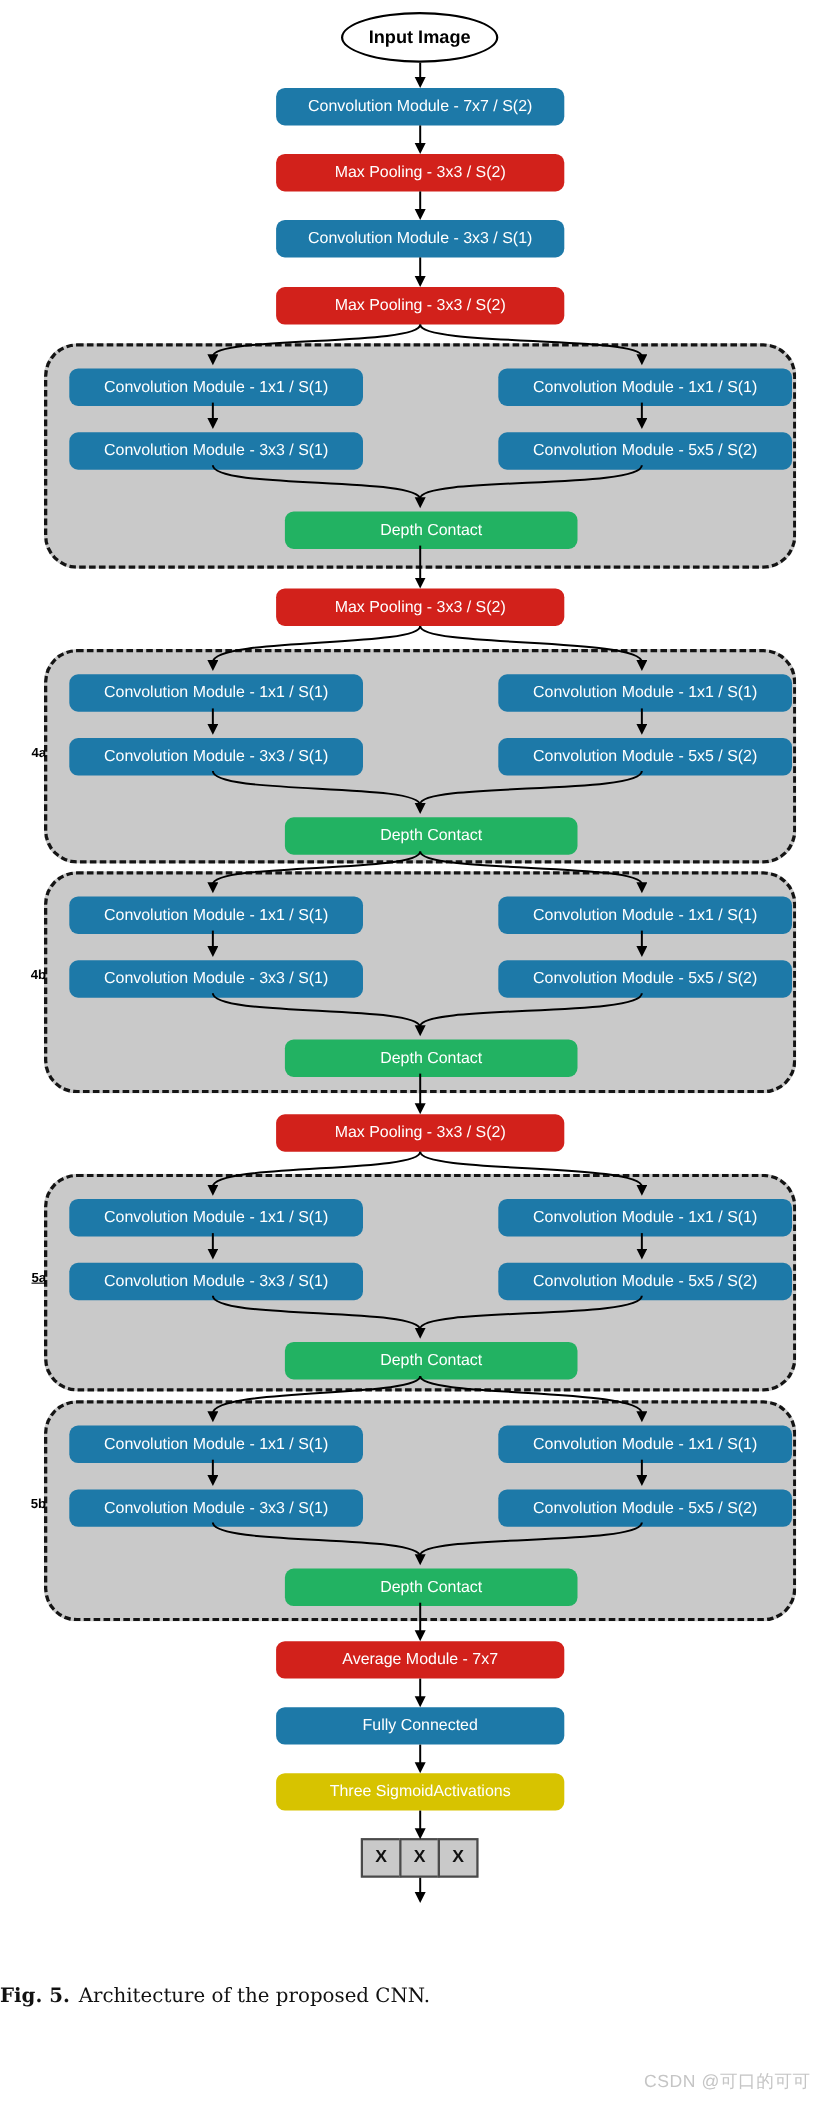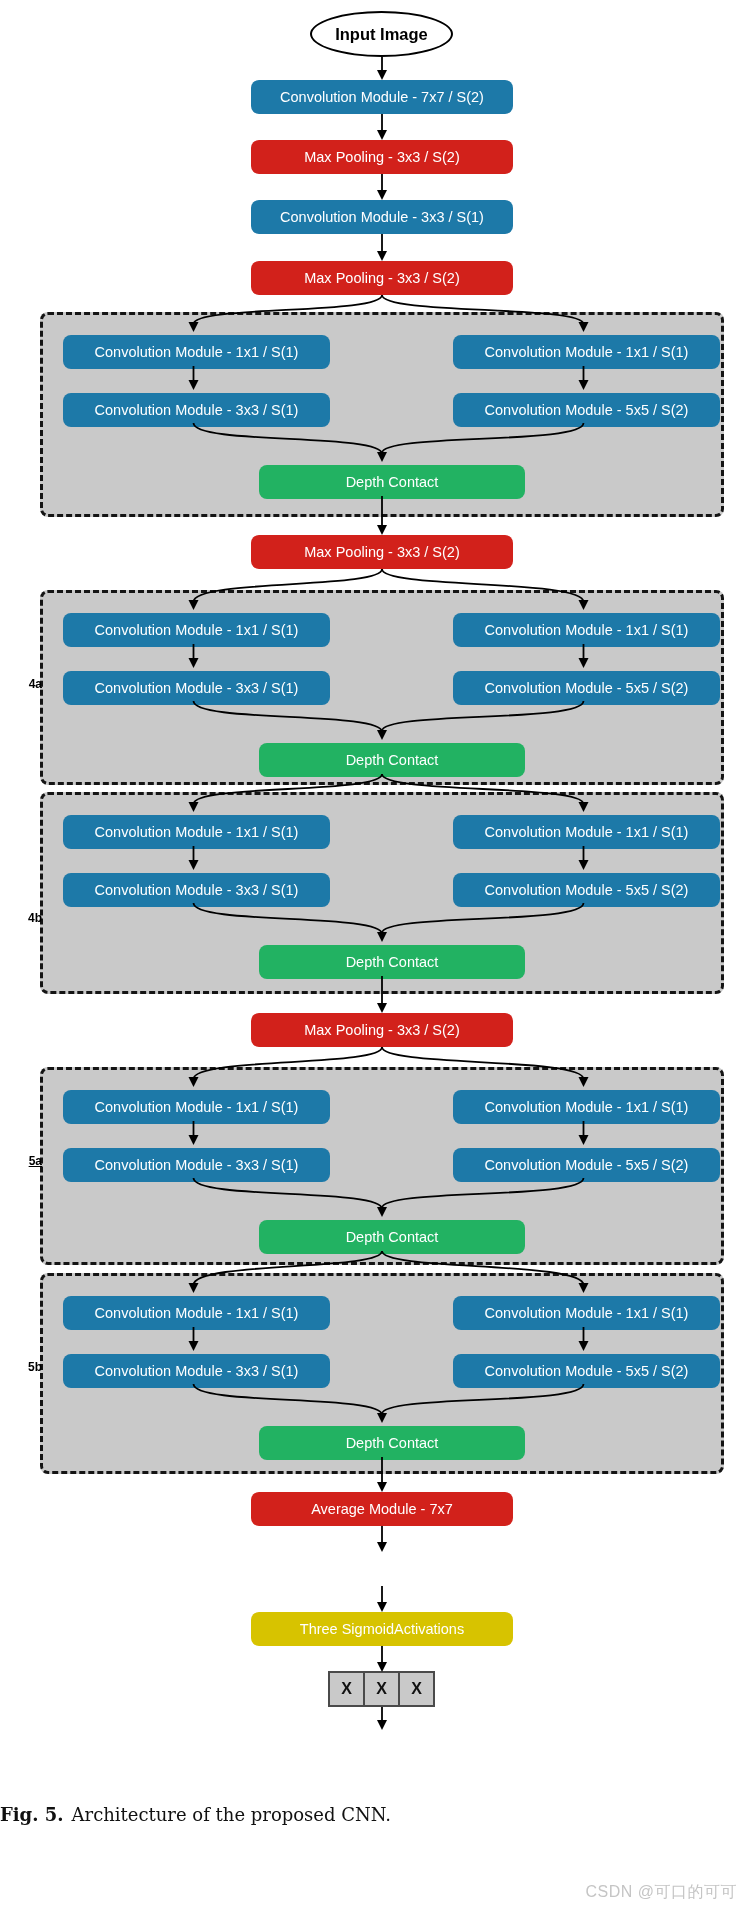--- a/index.html
+++ b/index.html
@@ -11,21 +11,21 @@
   .box { position:absolute; height:34px; border-radius:8px; color:#fff;
          font-size:14.5px; display:flex; align-items:center; justify-content:center;
          z-index:4; white-space:nowrap; }
   .chainbox { left:251px; width:262px; }
   .blue   { background:var(--conv-blue,  #1d79a8); }
   .red    { background:var(--pool-red,   #d2211b); }
   .green  { background:var(--merge-green,#22b262); }
   .yellow { background:var(--act-yellow, #d7c300); }
 
   .module { position:absolute; left:40px; width:684px; background:var(--module-gray,#c9c9c9);
-            border:3px dashed #141414; border-radius:8px; z-index:2; }
+            border:3px dashed #141414; border-radius:30px; z-index:2; }
   .module .box { z-index:3; }
   .branch { width:267px; }
   .b-left  { left:20px; }
   .b-right { left:410px; }
   .row1 { top:20px; }
   .row2 { top:78px; }
   .merge { left:216px; width:266px; top:150px; }
   .module-label { position:absolute; left:6px; width:36px; text-align:right;
                   font-weight:bold; font-size:12px; color:#000; z-index:3; }
 
@@ -103,20 +103,21 @@
 
   <div class="oval" id="input-oval">Input Image</div>
 
   <div class="box blue chainbox" style="top:80px">Convolution Module - 7x7 / S(2)</div>
   <div class="box red  chainbox" style="top:140px">Max Pooling - 3x3 / S(2)</div>
   <div class="box blue chainbox" style="top:200px">Convolution Module - 3x3 / S(1)</div>
   <div class="box red  chainbox" style="top:261px">Max Pooling - 3x3 / S(2)</div>
   <div class="box red  chainbox" style="top:535px">Max Pooling - 3x3 / S(2)</div>
   <div class="box red  chainbox" style="top:1013px">Max Pooling - 3x3 / S(2)</div>
   <div class="box red  chainbox" style="top:1492px">Average Module - 7x7</div>
+  <div class="box blue chainbox" style="top:1552px">Fully Connected</div>
   <div class="box yellow chainbox" style="top:1612px">Three SigmoidActivations</div>
 
   <div class="cells">
     <div class="cell">X</div>
     <div class="cell">X</div>
     <div class="cell">X</div>
   </div>
 
 
   <div class="caption">
@@ -140,21 +141,21 @@
       <div class="box green merge c-mg">Depth Contact</div>
     </div>
     <div class="module-label" style="top: 677px;">4a</div>
     <div class="module" style="top: 792px; height: 202px;">
       <div class="box blue branch b-left  row1 c-l1">Convolution Module - 1x1 / S(1)</div>
       <div class="box blue branch b-right row1 c-r1">Convolution Module - 1x1 / S(1)</div>
       <div class="box blue branch b-left  row2 c-l2">Convolution Module - 3x3 / S(1)</div>
       <div class="box blue branch b-right row2 c-r2">Convolution Module - 5x5 / S(2)</div>
       <div class="box green merge c-mg">Depth Contact</div>
     </div>
-    <div class="module-label" style="top: 879px; margin-top: 32px;">4b</div>
+    <div class="module-label" style="top: 879px;">4b</div>
     <div class="module" style="top: 1067px; height: 198px;">
       <div class="box blue branch b-left  row1 c-l1">Convolution Module - 1x1 / S(1)</div>
       <div class="box blue branch b-right row1 c-r1">Convolution Module - 1x1 / S(1)</div>
       <div class="box blue branch b-left  row2 c-l2">Convolution Module - 3x3 / S(1)</div>
       <div class="box blue branch b-right row2 c-r2">Convolution Module - 5x5 / S(2)</div>
       <div class="box green merge c-mg">Depth Contact</div>
     </div>
     <div class="module-label" style="top: 1154px; text-decoration: underline;">5a</div>
     <div class="module" style="top: 1273px; height: 201px;">
       <div class="box blue branch b-left  row1 c-l1">Convolution Module - 1x1 / S(1)</div>

